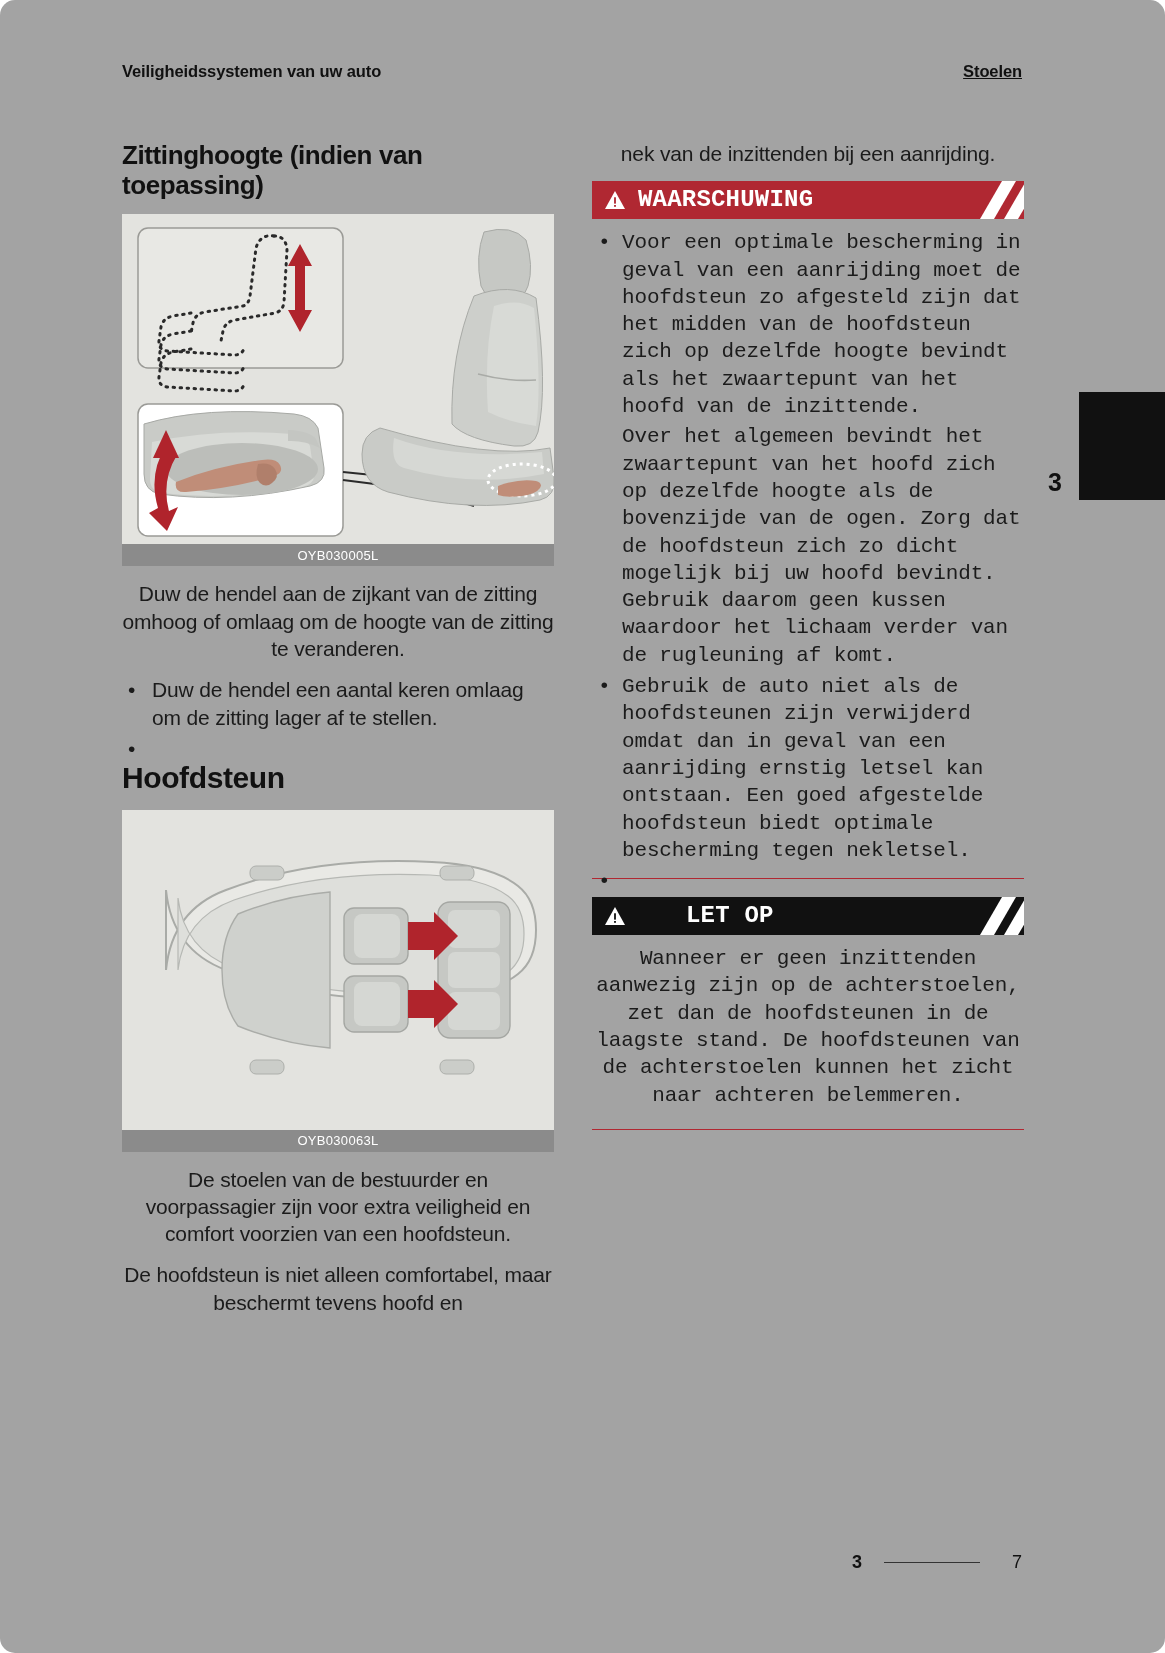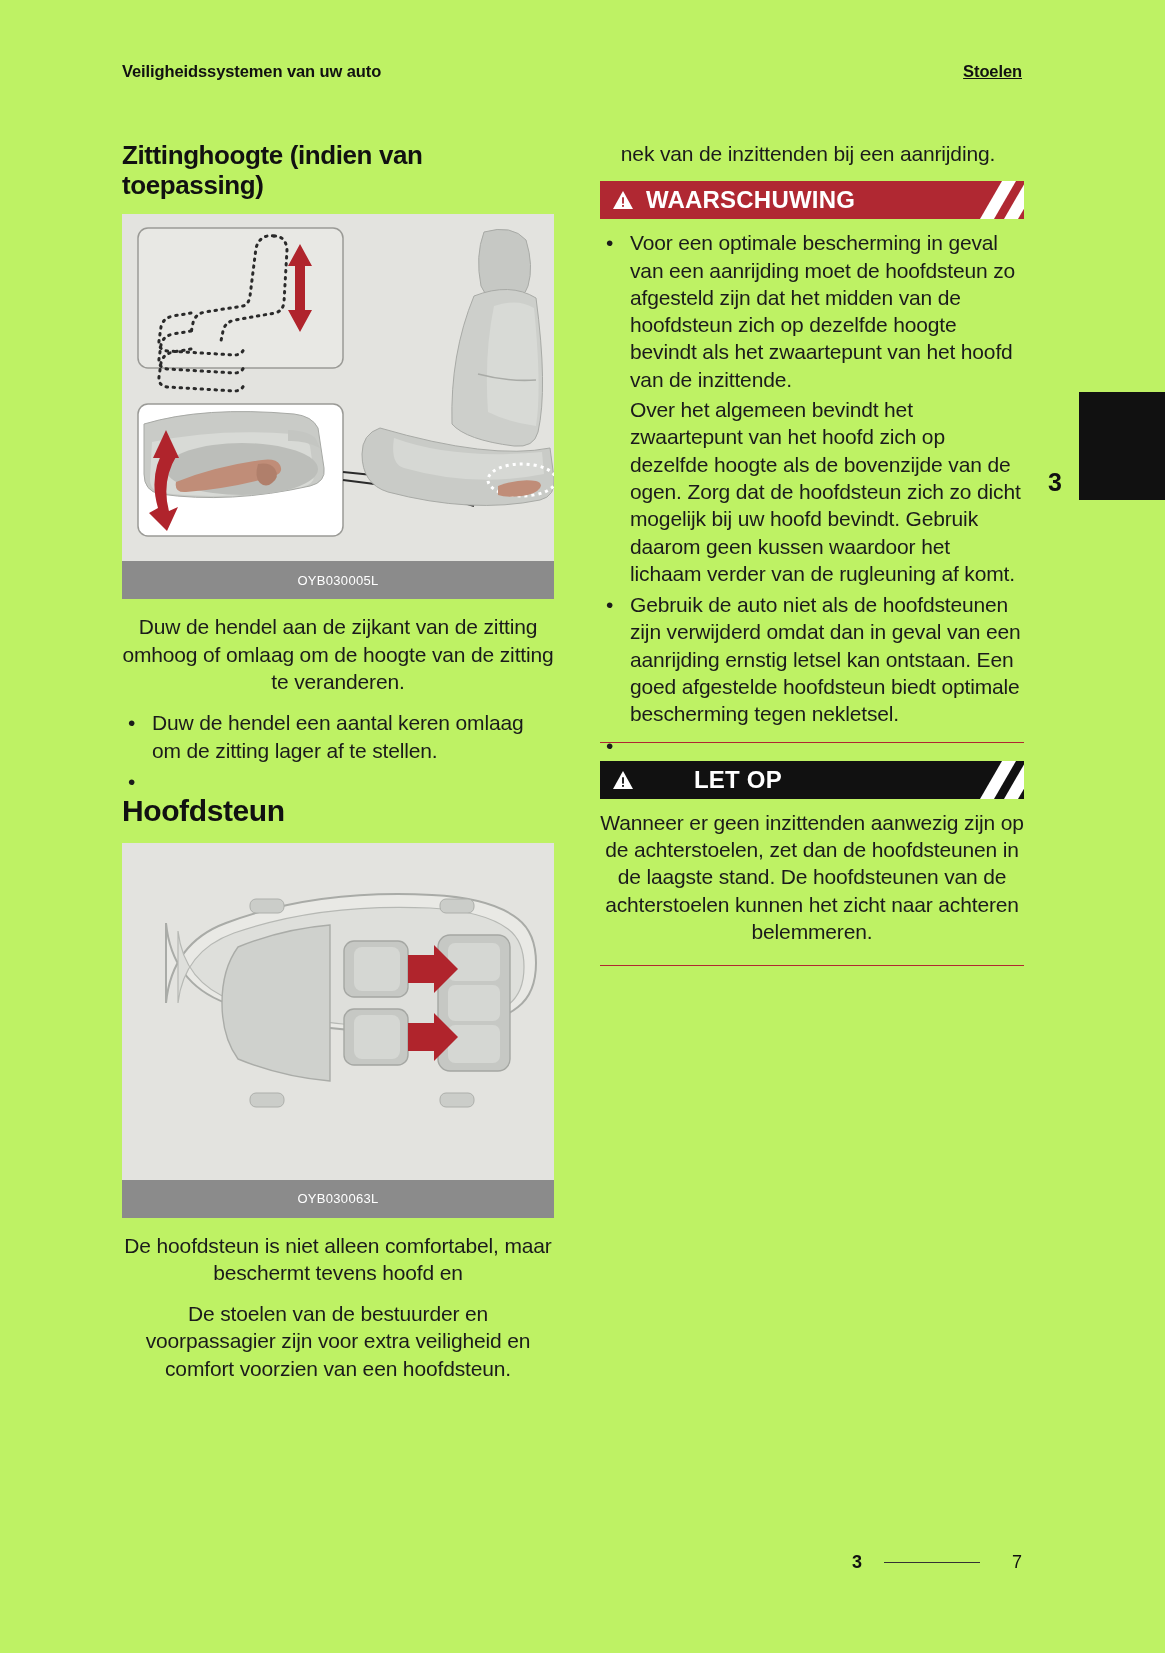--- a/index.html
+++ b/index.html
@@ -13,21 +13,22 @@
     font-family: "Liberation Sans", sans-serif;
     color: #1a1a1a;
     overflow: hidden;
   }
 
   
   .page {
     position: absolute;
     left: 0; top: 0;
     width: 1165px; height: 1653px;
-    background: #bef264;
+    background: #a3a3a3;
+    border-radius: 15px;
   }
 
   
   .running-head {
     position: absolute;
     left: 122px; top: 62px;
     width: 900px;
     display: flex;
     justify-content: space-between;
     align-items: baseline;
@@ -124,34 +125,33 @@
     margin: 0 0 14px 0;
     background: #e3e3df;
     position: relative;
   }
   .fig-art {
     width: 100%;
     display: block;
     background: #e3e3df;
   }
   .fig-caption {
-    height: 38px;
+    height: 22px;
     background: #8b8b8b;
     color: #ffffff;
     font-size: 13px;
     letter-spacing: 0.3px;
     display: flex;
     align-items: center;
     justify-content: center;
     font-family: "Liberation Sans", sans-serif;
-    margin-top: 17px;
-  }
-
-  
-  .callout { margin: 4px 0 0 8px; }
+  }
+
+  
+  .callout { margin: 4px 0 0 0; font-family: Liberation Mono, monospace; }
   .callout-bar {
     height: 38px;
     display: flex;
     align-items: center;
     padding-left: 12px;
     position: relative;
     overflow: hidden;
   }
   .callout-bar.warning { background: #b02832; }
   .callout-bar.notice  { background: #111111; gap: 48px; }
@@ -330,22 +330,22 @@
         <g fill="#cbcdc9" stroke="#adafab" stroke-width="1">
           <rect x="128" y="56" width="34" height="14" rx="6"></rect>
           <rect x="128" y="250" width="34" height="14" rx="6"></rect>
           <rect x="318" y="56" width="34" height="14" rx="6"></rect>
           <rect x="318" y="250" width="34" height="14" rx="6"></rect>
         </g>
       </svg>
       <div class="fig-caption">OYB030063L</div>
     </div>
 
+    <p class="body">De stoelen van de bestuurder en voorpassagier zijn voor extra veiligheid en comfort voorzien van een hoofdsteun.</p>
     <p class="body">De hoofdsteun is niet alleen comfortabel, maar beschermt tevens hoofd en</p>
-    <p class="body">De stoelen van de bestuurder en voorpassagier zijn voor extra veiligheid en comfort voorzien van een hoofdsteun.</p>
 
   </div>
 
   <div class="col col-right">
 
     <p class="body">nek van de inzittenden bij een aanrijding.</p>
 
     <div class="callout">
       <div class="callout-bar warning">
         <svg class="tri-icon" viewBox="0 0 24 22">

